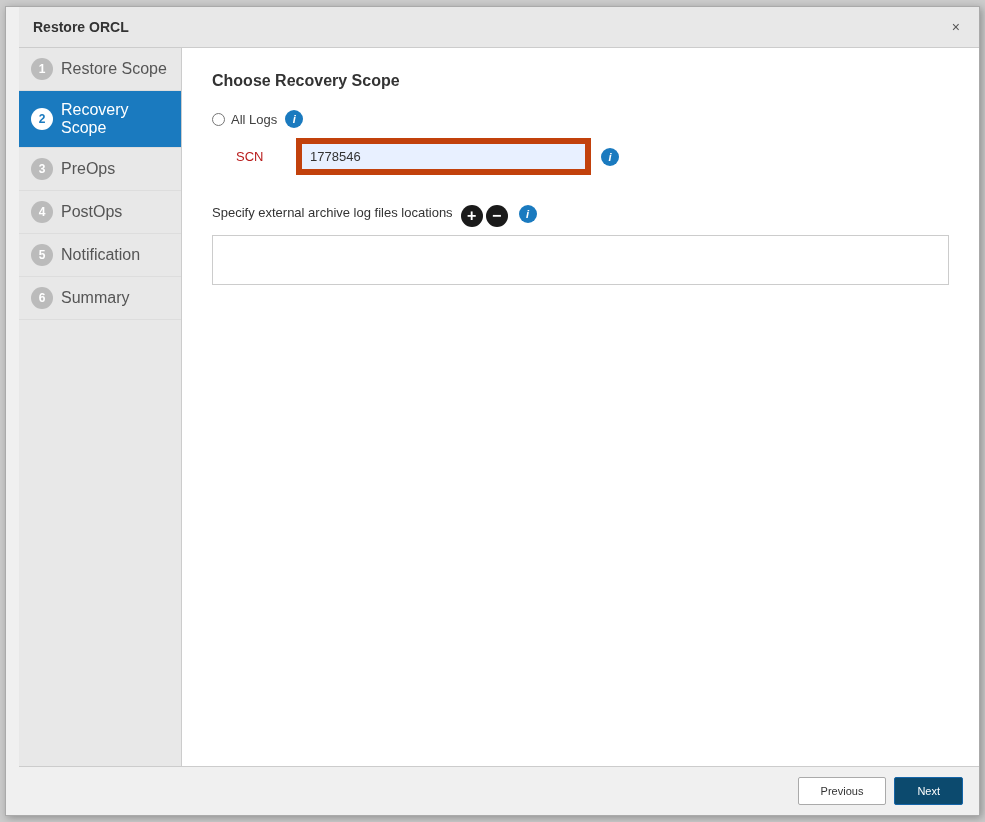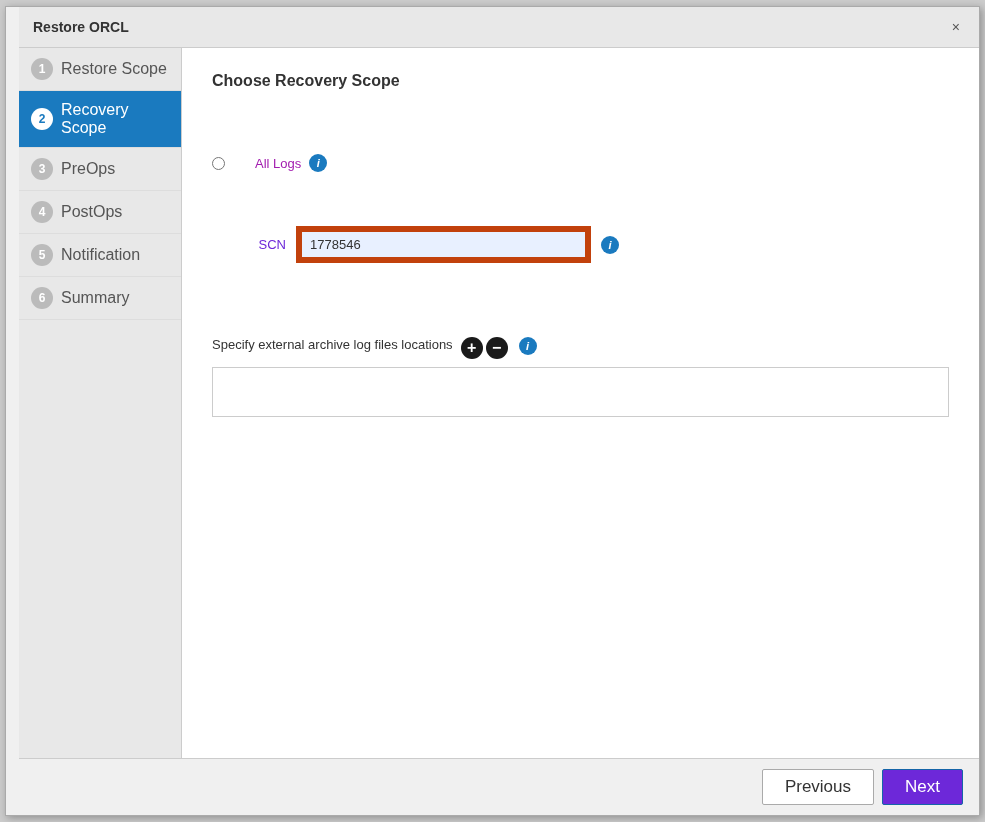--- a/index.html
+++ b/index.html
@@ -95,41 +95,39 @@
       font-size: 16px;
     }
     
     .main-content {
       flex: 1;
       background: #fff;
       padding: 24px 30px;
       overflow-y: auto;
       display: flex;
       flex-direction: column;
-      gap: 44px;
     }
     .section-title {
       font-size: 16px;
       font-weight: bold;
       color: #333;
       margin-bottom: 20px;
     }
     .option-row {
       display: flex;
       align-items: center;
       margin-bottom: 10px;
     }
     .option-row input[type="radio"] {
       margin-right: 6px;
       cursor: pointer;
     }
     .option-row label {
-      color: #a21caf;
-      cursor: pointer;
-      margin-left: 24px;
+      color: #404040;
+      cursor: pointer;
     }
     .info-icon {
       display: inline-flex;
       align-items: center;
       justify-content: center;
       width: 18px;
       height: 18px;
       border-radius: 50%;
       background: #1a7abf;
       color: #fff;
@@ -141,23 +139,23 @@
       flex-shrink: 0;
     }
     .scn-row {
       display: flex;
       align-items: center;
       margin-left: 24px;
       margin-bottom: 10px;
     }
     .scn-label {
       width: 50px;
-      text-align: right;
+      text-align: left;
       margin-right: 10px;
-      color: #6d28d9;
+      color: #b91c1c;
     }
     .scn-input {
       width: 295px;
       padding: 5px 8px;
       border: 6px solid #c2410c;
       background: #e8f0ff;
       font-size: 13px;
       color: #333;
       outline: none;
     }
@@ -209,31 +207,31 @@
       border-top: 1px solid #ccc;
       padding: 10px 16px;
       display: flex;
       justify-content: flex-end;
       align-items: center;
       gap: 8px;
       flex-shrink: 0;
     }
     .btn {
       padding: 7px 22px;
-      font-size: 17px;
+      font-size: 11px;
       cursor: pointer;
       border-radius: 2px;
     }
     .btn-previous {
       background: #fff;
       border: 1px solid #aaa;
       color: #333;
     }
     .btn-next {
-      background: #6d28d9;
+      background: #0c4a6e;
       border: 1px solid #1565a8;
       color: #fff;
     }
   </style>
 </head>
 <body>
 
 <div class="dialog">
 
   <div class="dialog-header">

